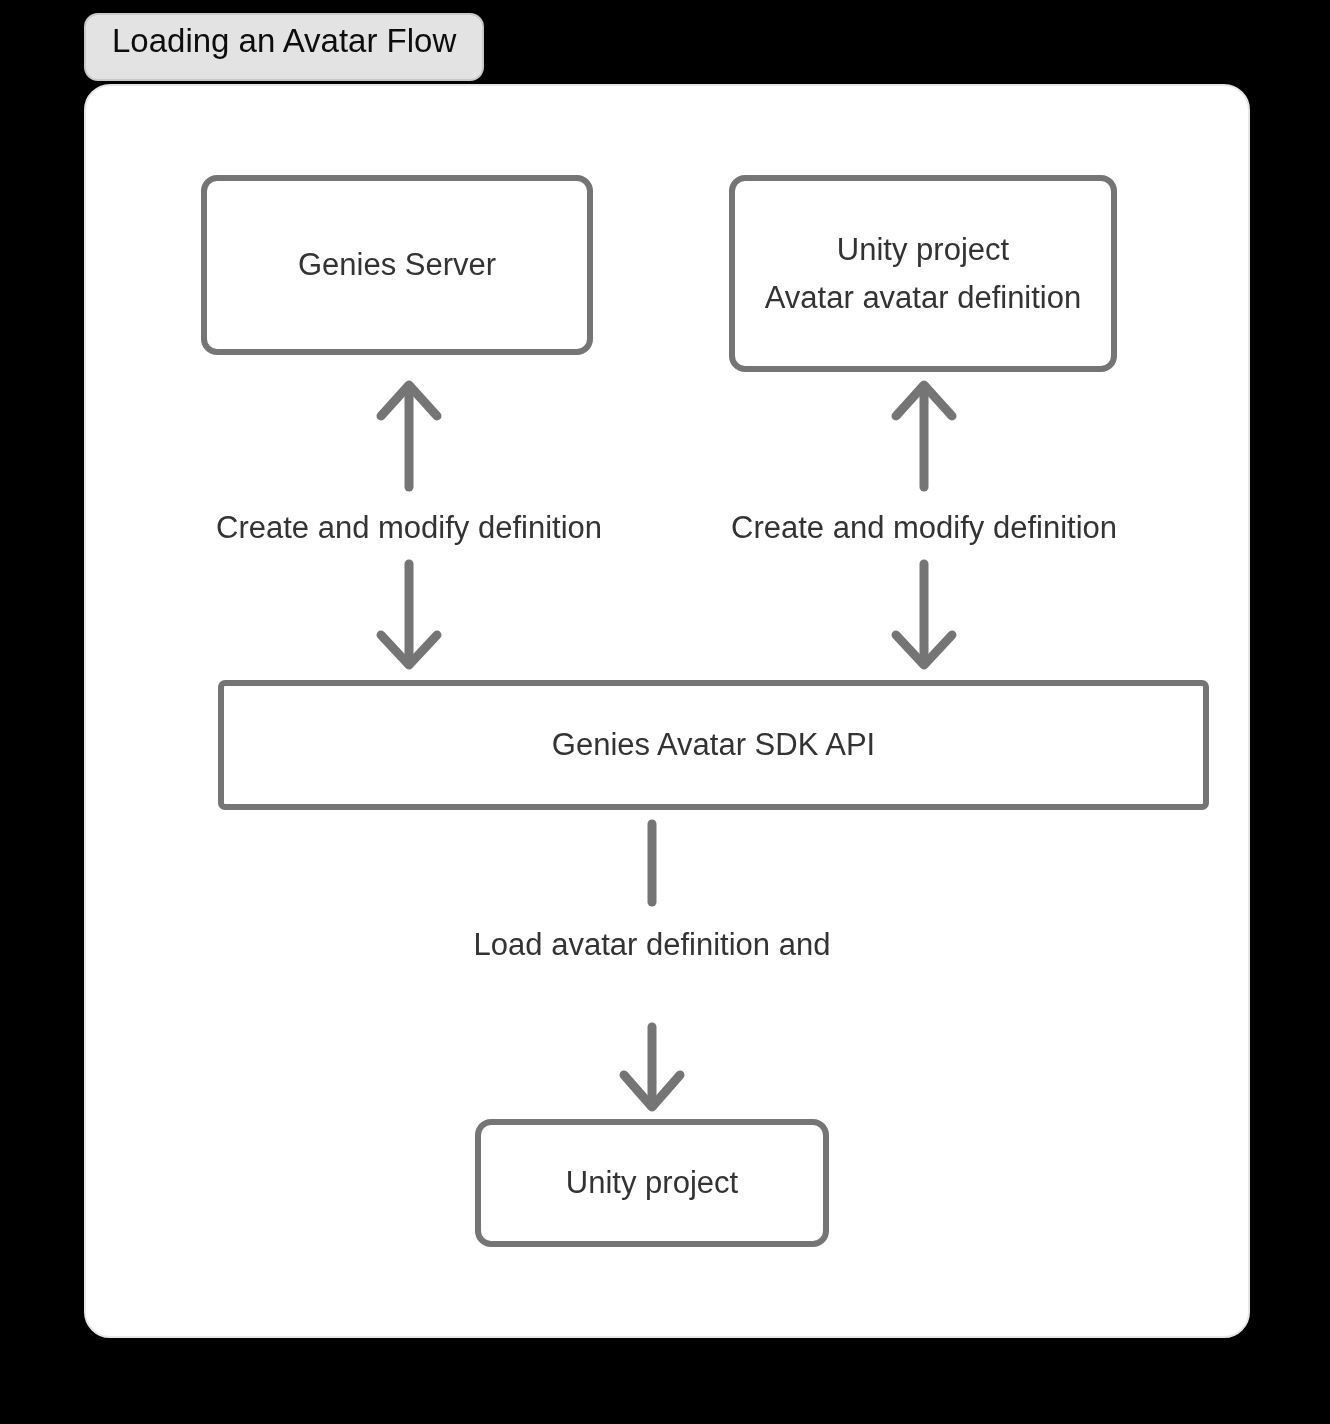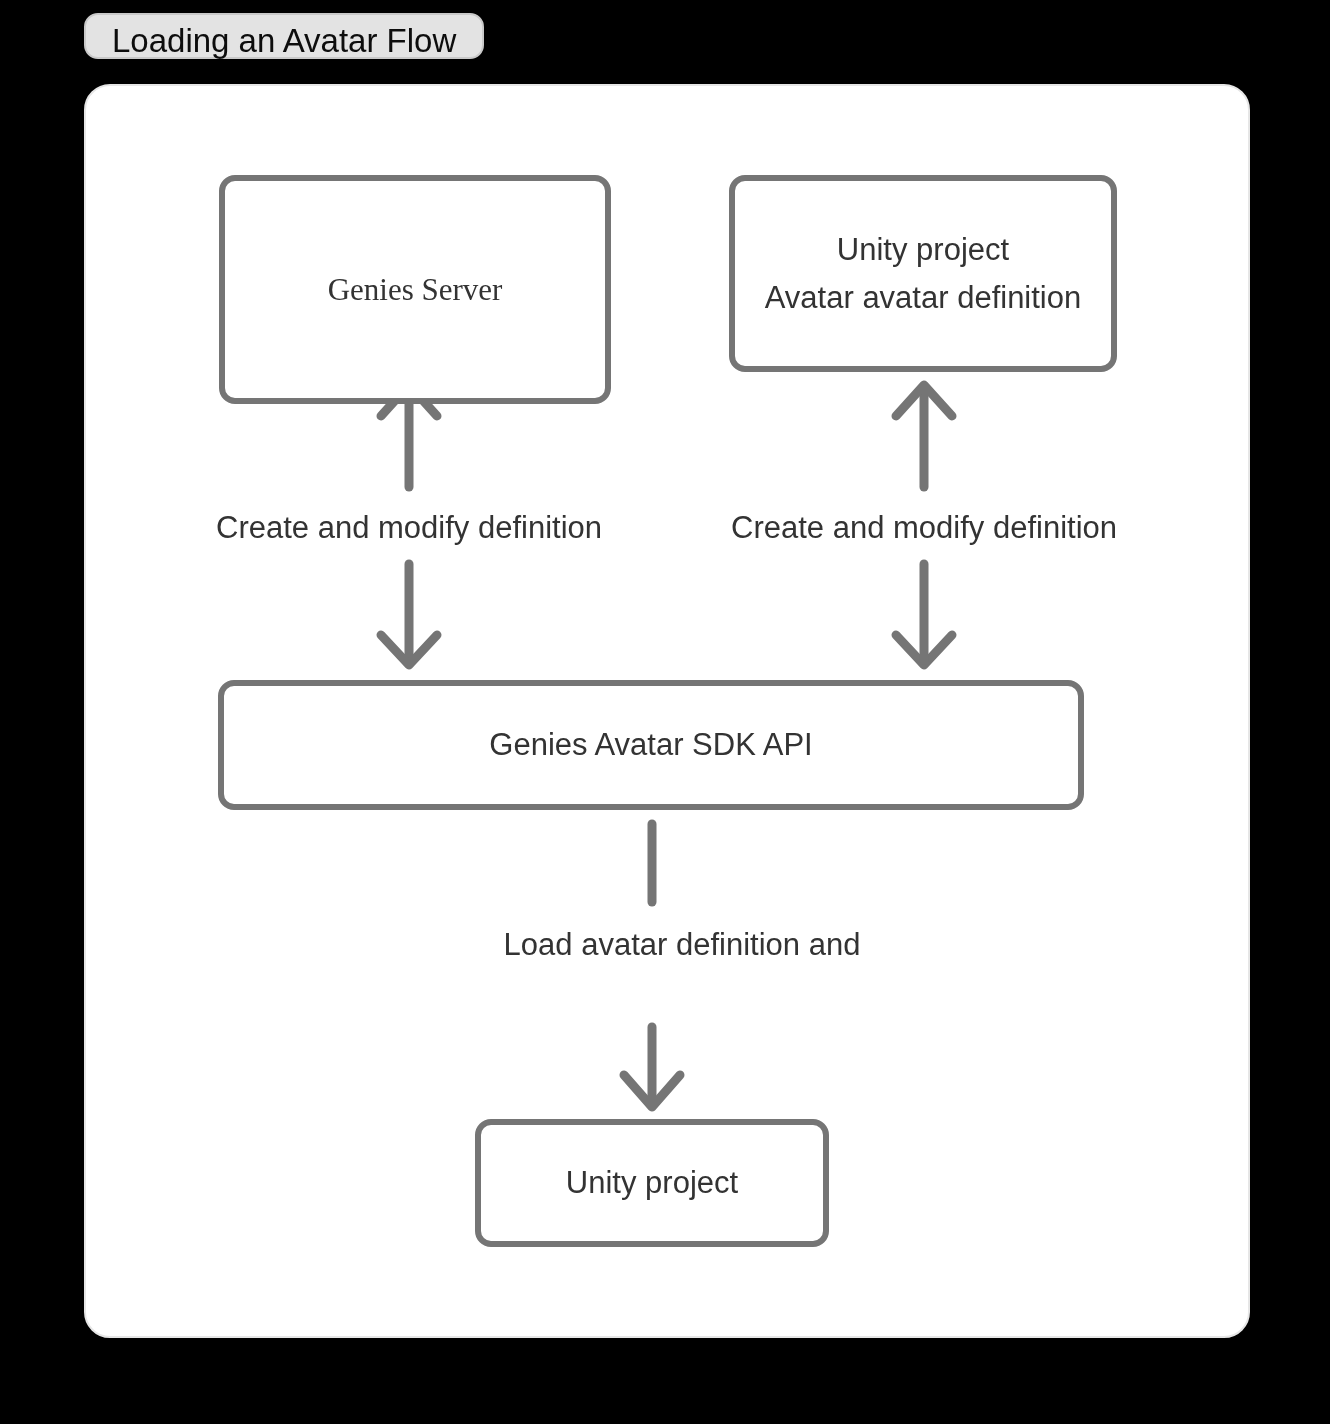--- a/index.html
+++ b/index.html
@@ -12,21 +12,21 @@
     width: 1330px;
     height: 1424px;
     background: #000000;
     overflow: hidden;
     font-family: "Liberation Sans", "DejaVu Sans", sans-serif;
   }
   .title-badge {
     position: absolute;
     left: 84px;
     top: 13px;
-    height: 46px;
+    height: 68px;
     line-height: 52px;
     padding: 0 26px;
     background: #e3e3e3;
     border: 2px solid #c9c9c9;
     border-radius: 14px;
     box-sizing: border-box;
     font-size: 33px;
     font-weight: 500;
     color: #0d0d0d;
     white-space: nowrap;
@@ -51,36 +51,36 @@
     display: flex;
     flex-direction: column;
     align-items: center;
     justify-content: center;
     text-align: center;
     color: #333333;
     font-size: 31px;
     line-height: 48px;
     white-space: nowrap;
   }
-  .node-genies-server   { left: 133px; top:  89px; width: 392px; height: 229px; font-family: Liberation Serif, serif; }
+  .node-genies-server   { left: 115px; top:  89px; width: 392px; height: 180px; }
   .node-unity-local     { left: 643px; top:  89px; width: 388px; height: 197px; }
-  .node-sdk-api         { left: 132px; top: 594px; width: 866px; height: 130px; }
+  .node-sdk-api         { left: 132px; top: 594px; width: 991px; height: 130px; border-radius: 7px; }
   .node-unity-project   { left: 389px; top:1033px; width: 354px; height: 128px; }
 
   .edge-label {
     position: absolute;
     color: #333333;
     font-size: 31px;
     text-align: left;
     white-space: nowrap;
     transform: translateX(-50%);
   }
   .edge-label-left  { left: 323px; top: 420px; line-height: 44px; }
   .edge-label-right { left: 838px; top: 420px; line-height: 44px; }
-  .edge-label-load  { left: 596px; top: 835px; line-height: 47px; }
+  .edge-label-load  { left: 566px; top: 835px; line-height: 47px; }
 
   .arrow-layer {
     position: absolute;
     left: 0;
     top: 0;
     width: 1162px;
     height: 1250px;
     pointer-events: none;
   }
   .arrow-layer path {

